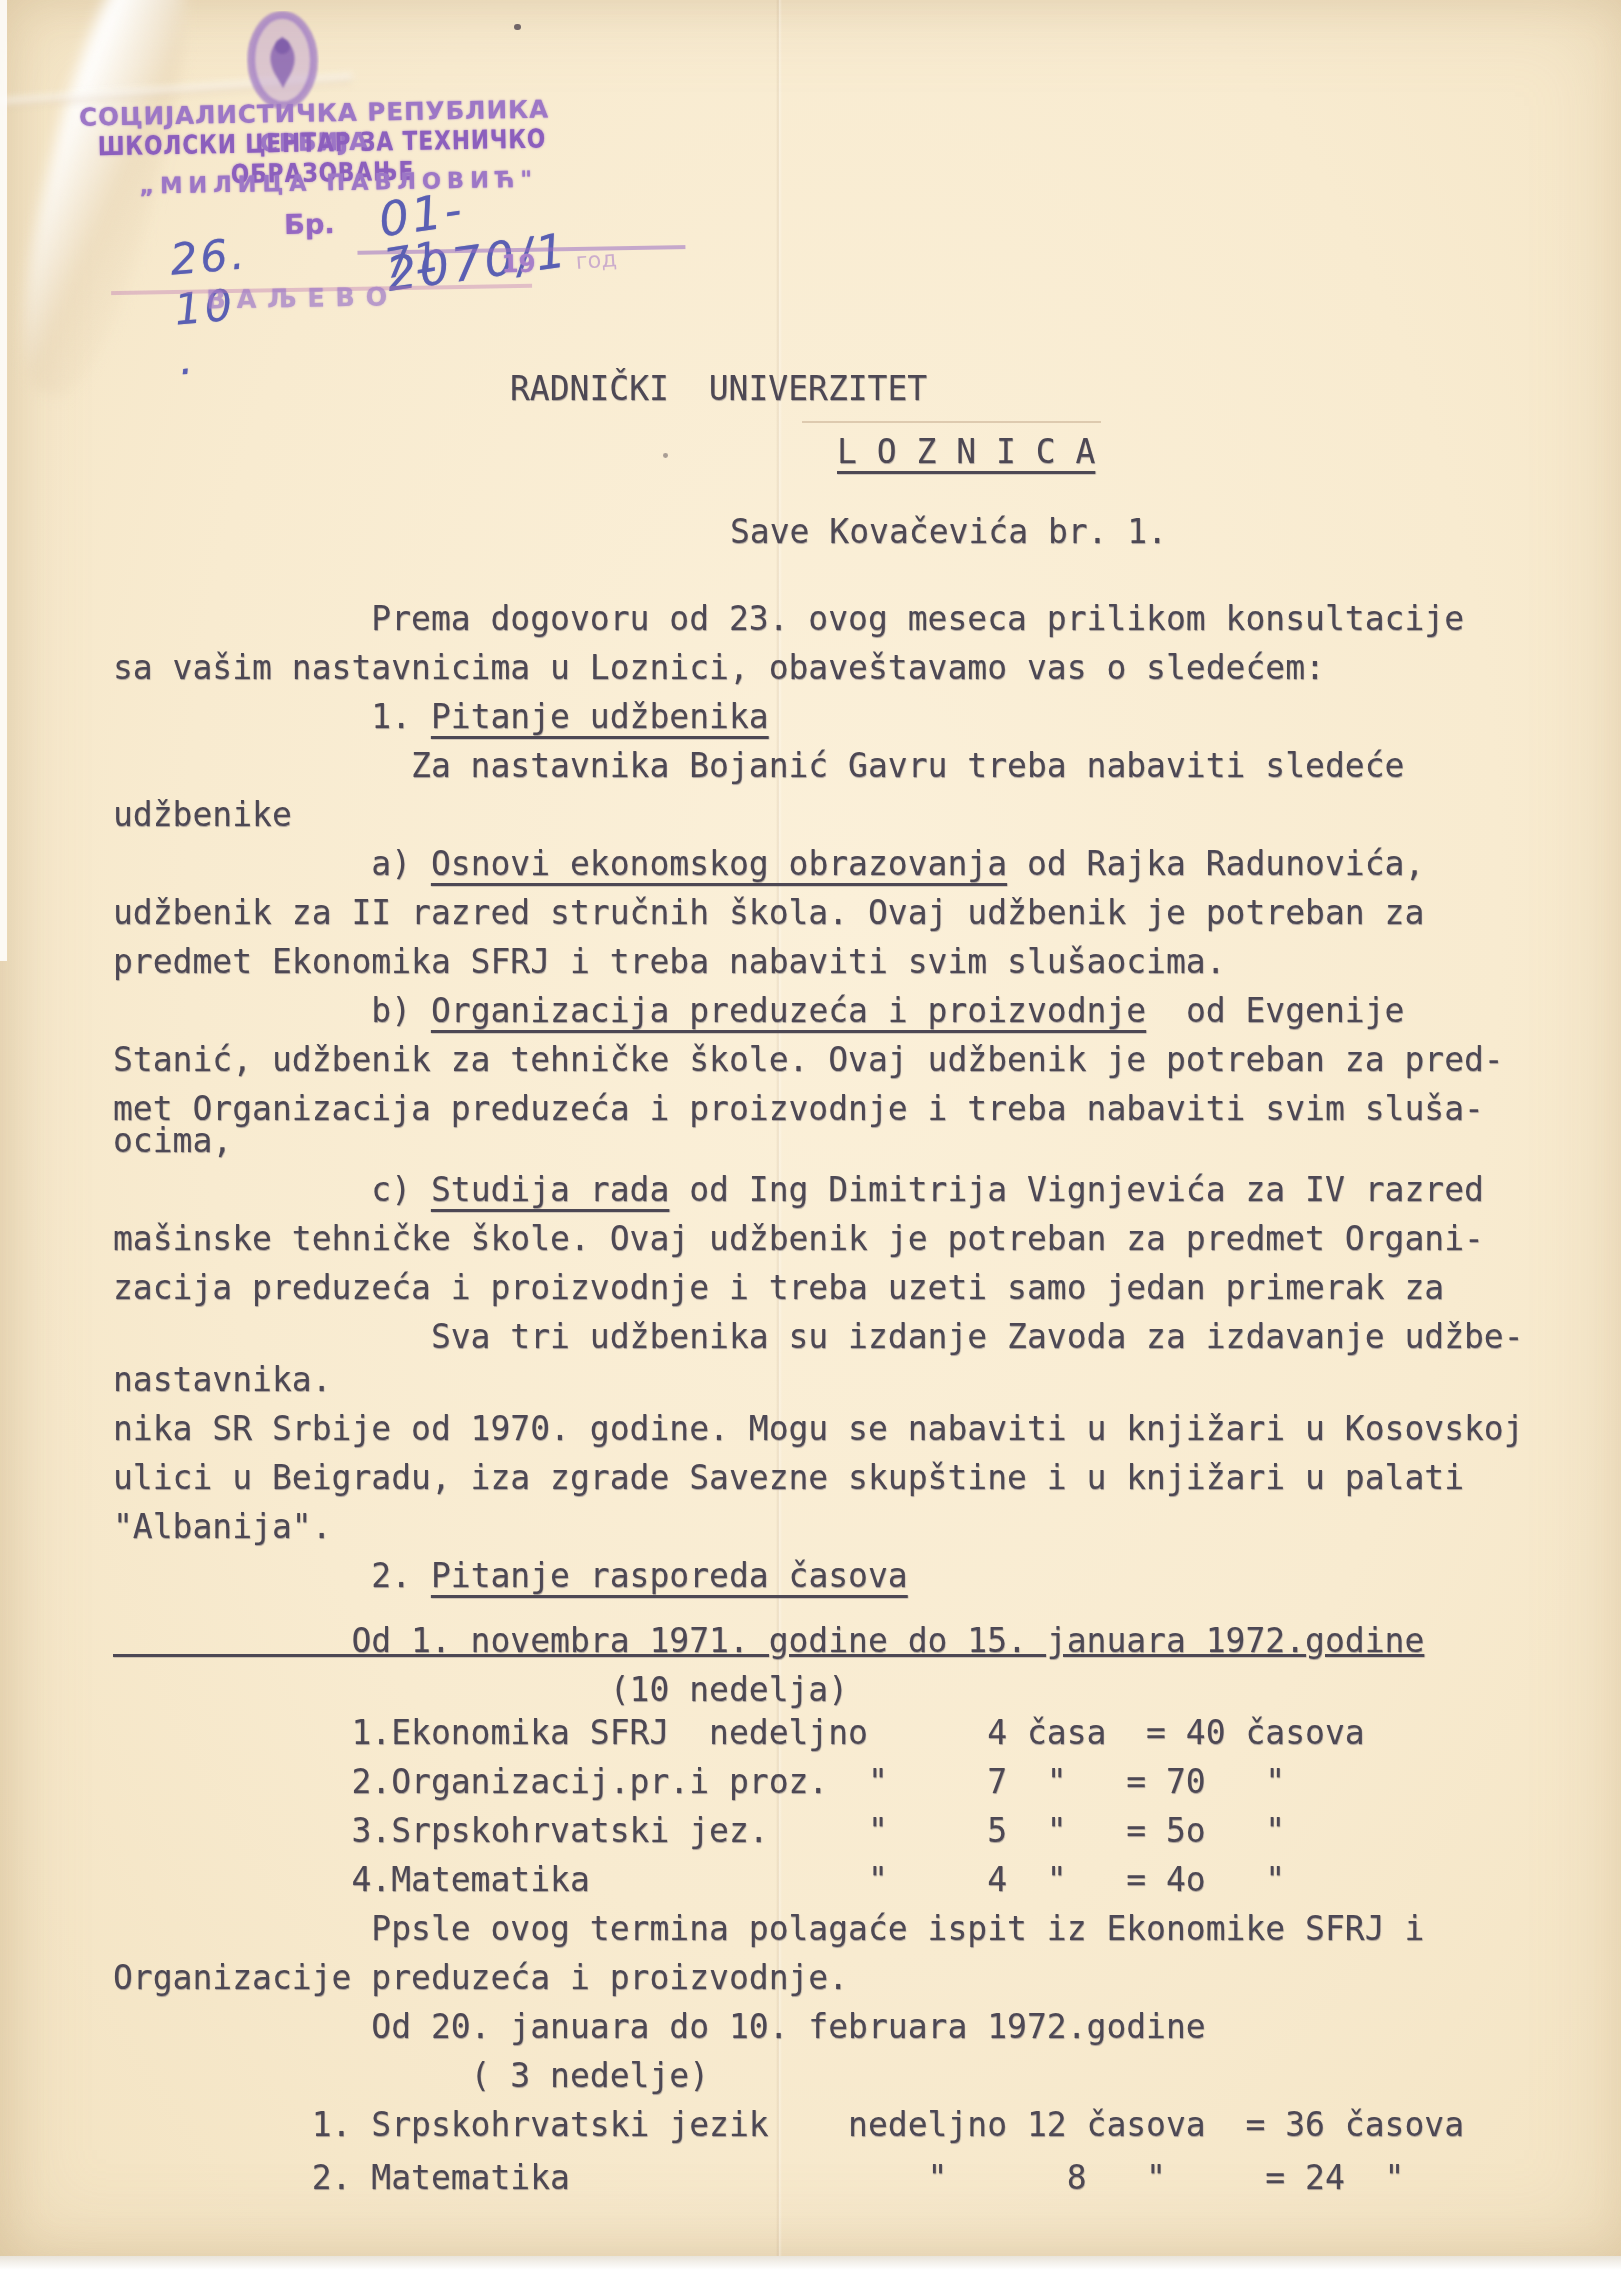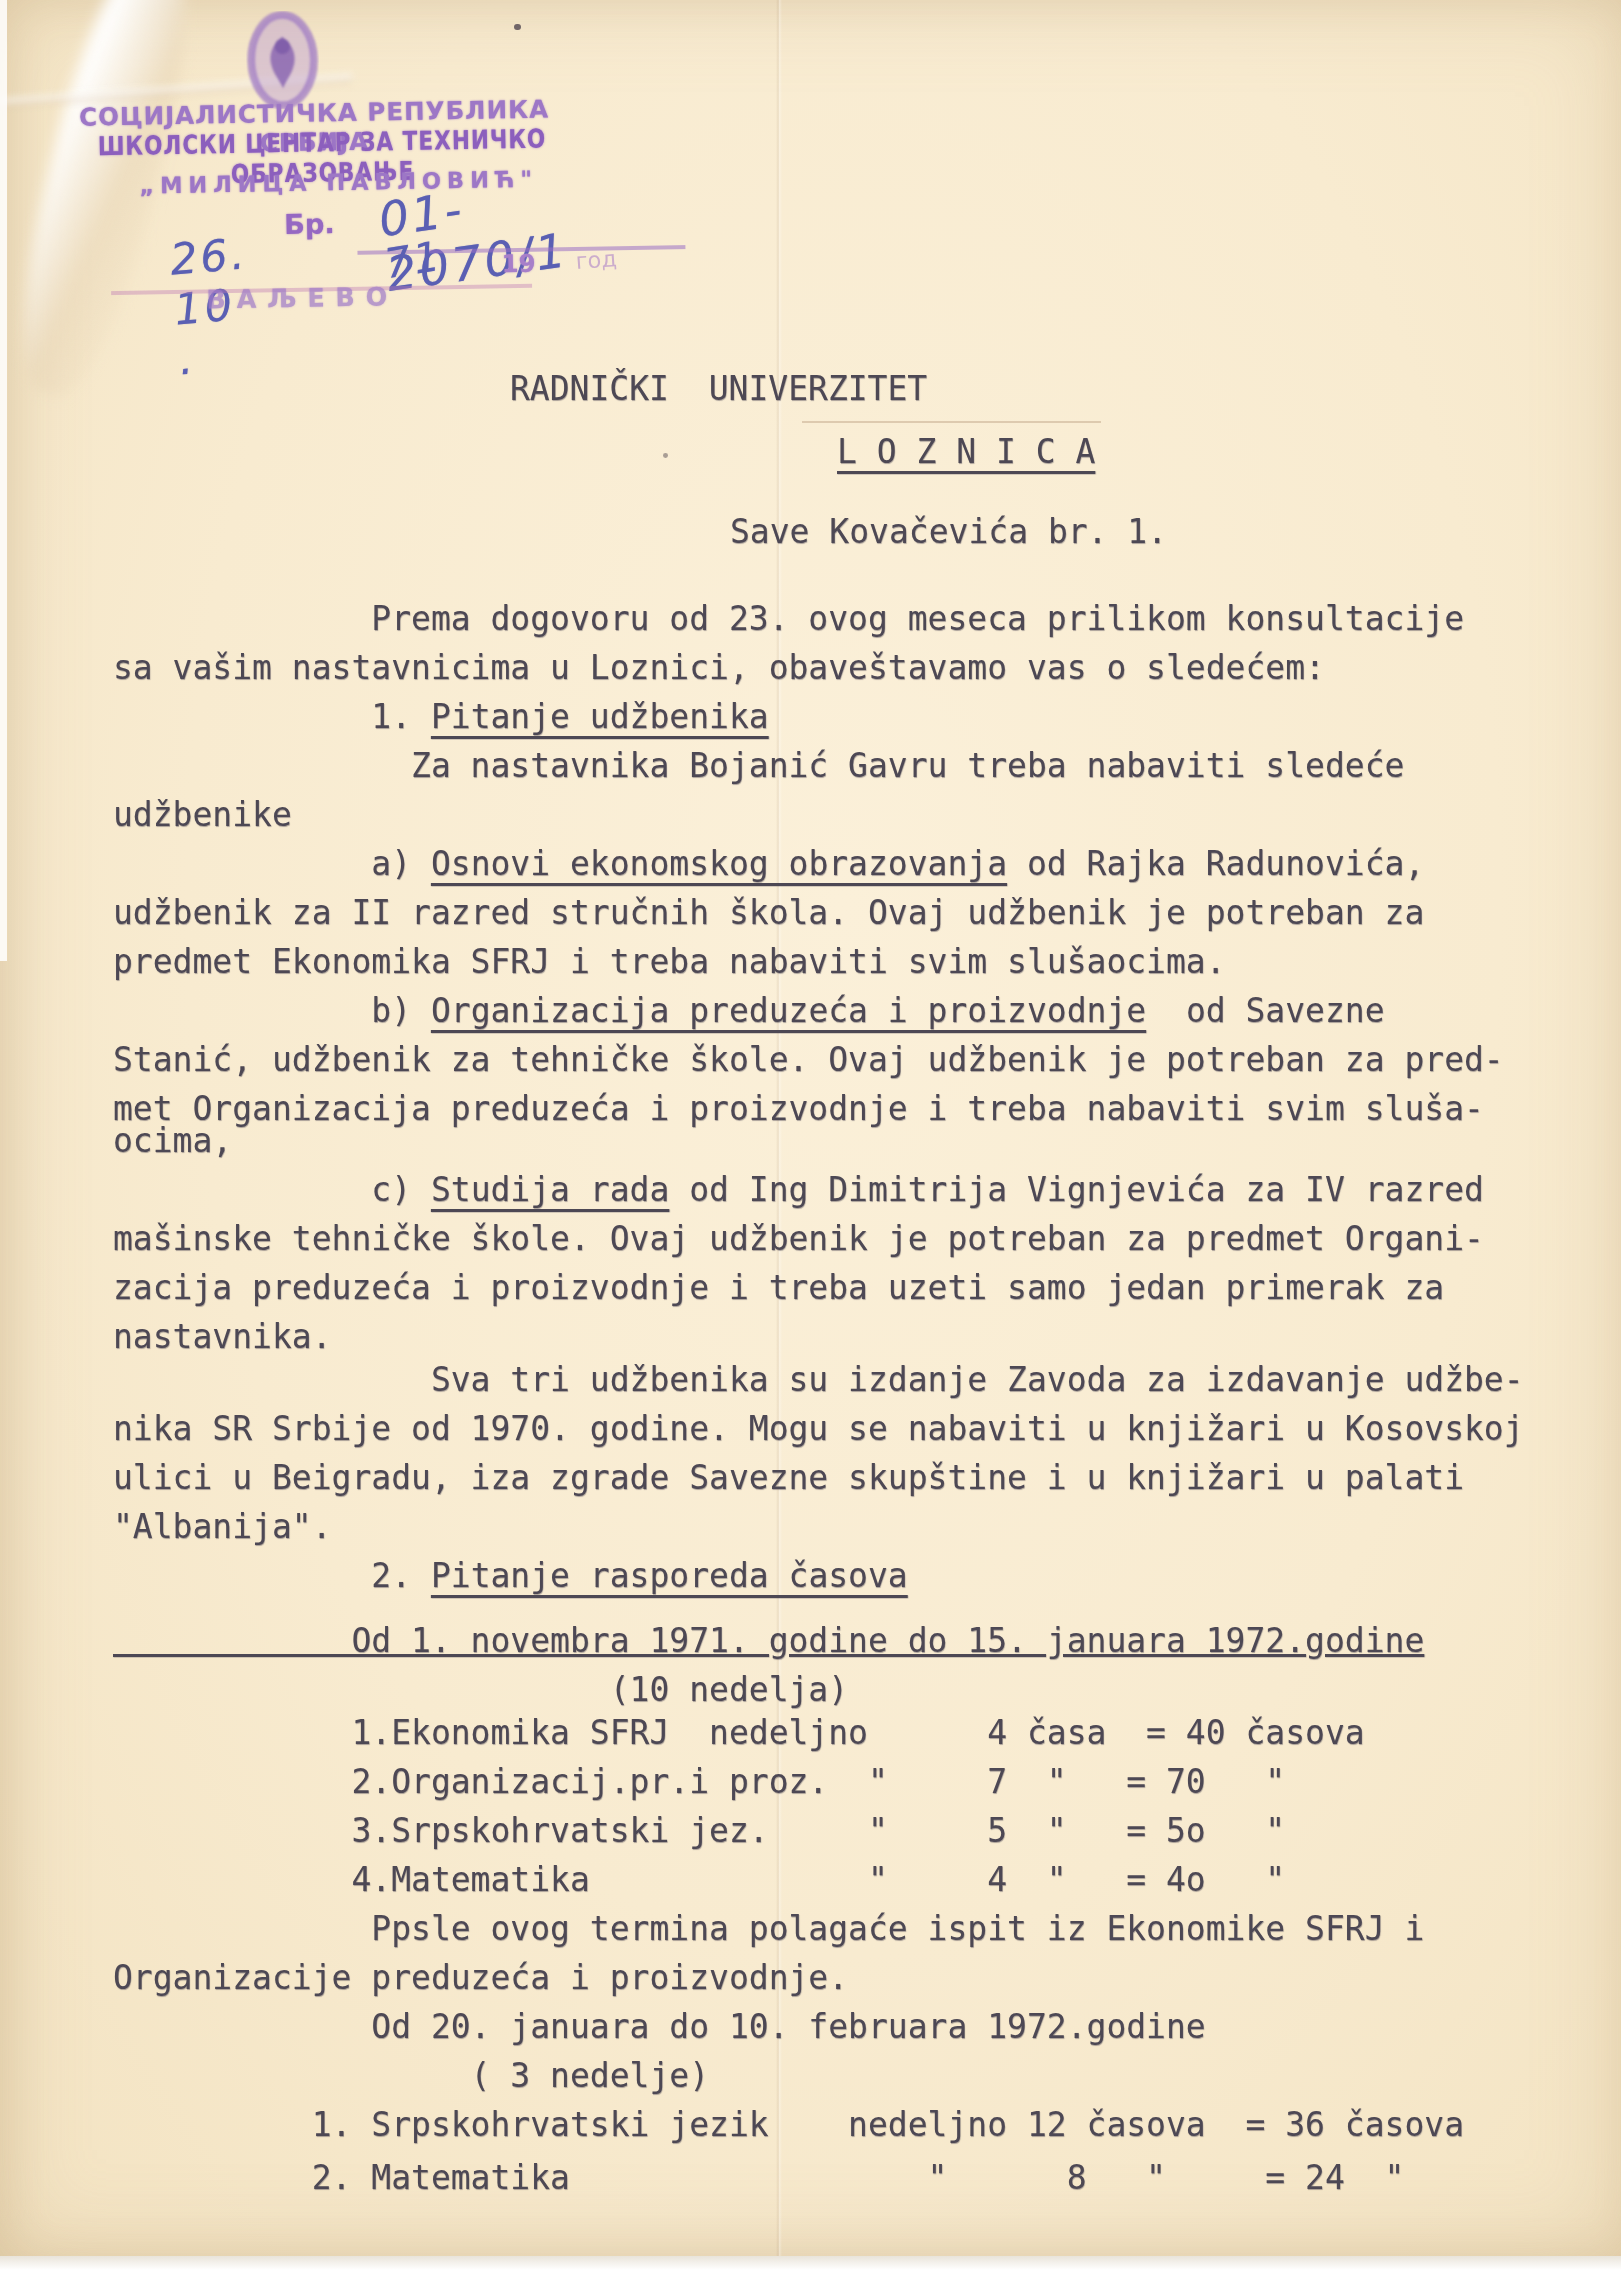--- a/index.html
+++ b/index.html
@@ -115,29 +115,29 @@
 
   <div id="body-lines" class="tw">
       <div class="bline"><span>             Prema dogovoru od 23. ovog meseca prilikom konsultacije</span></div>
       <div class="bline"><span>sa vašim nastavnicima u Loznici, obaveštavamo vas o sledećem:</span></div>
       <div class="bline"><span>             1. </span><span class="u">Pitanje udžbenika</span></div>
       <div class="bline"><span>               Za nastavnika Bojanić Gavru treba nabaviti sledeće</span></div>
       <div class="bline"><span>udžbenike</span></div>
       <div class="bline"><span>             a) </span><span class="u">Osnovi ekonomskog obrazovanja</span><span> od Rajka Radunovića,</span></div>
       <div class="bline"><span>udžbenik za II razred stručnih škola. Ovaj udžbenik je potreban za</span></div>
       <div class="bline"><span>predmet Ekonomika SFRJ i treba nabaviti svim slušaocima.</span></div>
-      <div class="bline"><span>             b) </span><span class="u">Organizacija preduzeća i proizvodnje</span><span>  od Savezne</span></div>
+      <div class="bline"><span>             b) </span><span class="u">Organizacija preduzeća i proizvodnje</span><span>  od Evgenije</span></div>
       <div class="bline"><span>Stanić, udžbenik za tehničke škole. Ovaj udžbenik je potreban za pred-</span></div>
       <div class="bline"><span>met Organizacija preduzeća i proizvodnje i treba nabaviti svim sluša-</span></div>
       <div class="bline"><span>ocima,</span></div>
       <div class="bline"><span>             c) </span><span class="u">Studija rada</span><span> od Ing Dimitrija Vignjevića za IV razred</span></div>
       <div class="bline"><span>mašinske tehničke škole. Ovaj udžbenik je potreban za predmet Organi-</span></div>
       <div class="bline"><span>zacija preduzeća i proizvodnje i treba uzeti samo jedan primerak za</span></div>
+      <div class="bline"><span>                Sva tri udžbenika su izdanje Zavoda za izdavanje udžbe-</span></div>
       <div class="bline"><span>nastavnika.</span></div>
-      <div class="bline"><span>                Sva tri udžbenika su izdanje Zavoda za izdavanje udžbe-</span></div>
       <div class="bline"><span>nika SR Srbije od 1970. godine. Mogu se nabaviti u knjižari u Kosovskoj</span></div>
       <div class="bline"><span>ulici u Beigradu, iza zgrade Savezne skupštine i u knjižari u palati</span></div>
       <div class="bline"><span>"Albanija".</span></div>
       <div class="bline"><span>             2. </span><span class="u">Pitanje rasporeda časova</span></div>
       <div class="bline"><span>            Od 1. novembra 1971. godine do 15. januara 1972.godine</span></div>
       <div class="bline"><span>                         (10 nedelja)</span></div>
       <div class="bline"><span>            1.Ekonomika SFRJ  nedeljno      4 časa  = 40 časova</span></div>
       <div class="bline"><span>            2.Organizacij.pr.i proz.  "     7  "   = 70   "</span></div>
       <div class="bline"><span>            3.Srpskohrvatski jez.     "     5  "   = 5o   "</span></div>
       <div class="bline"><span>            4.Matematika              "     4  "   = 4o   "</span></div>

